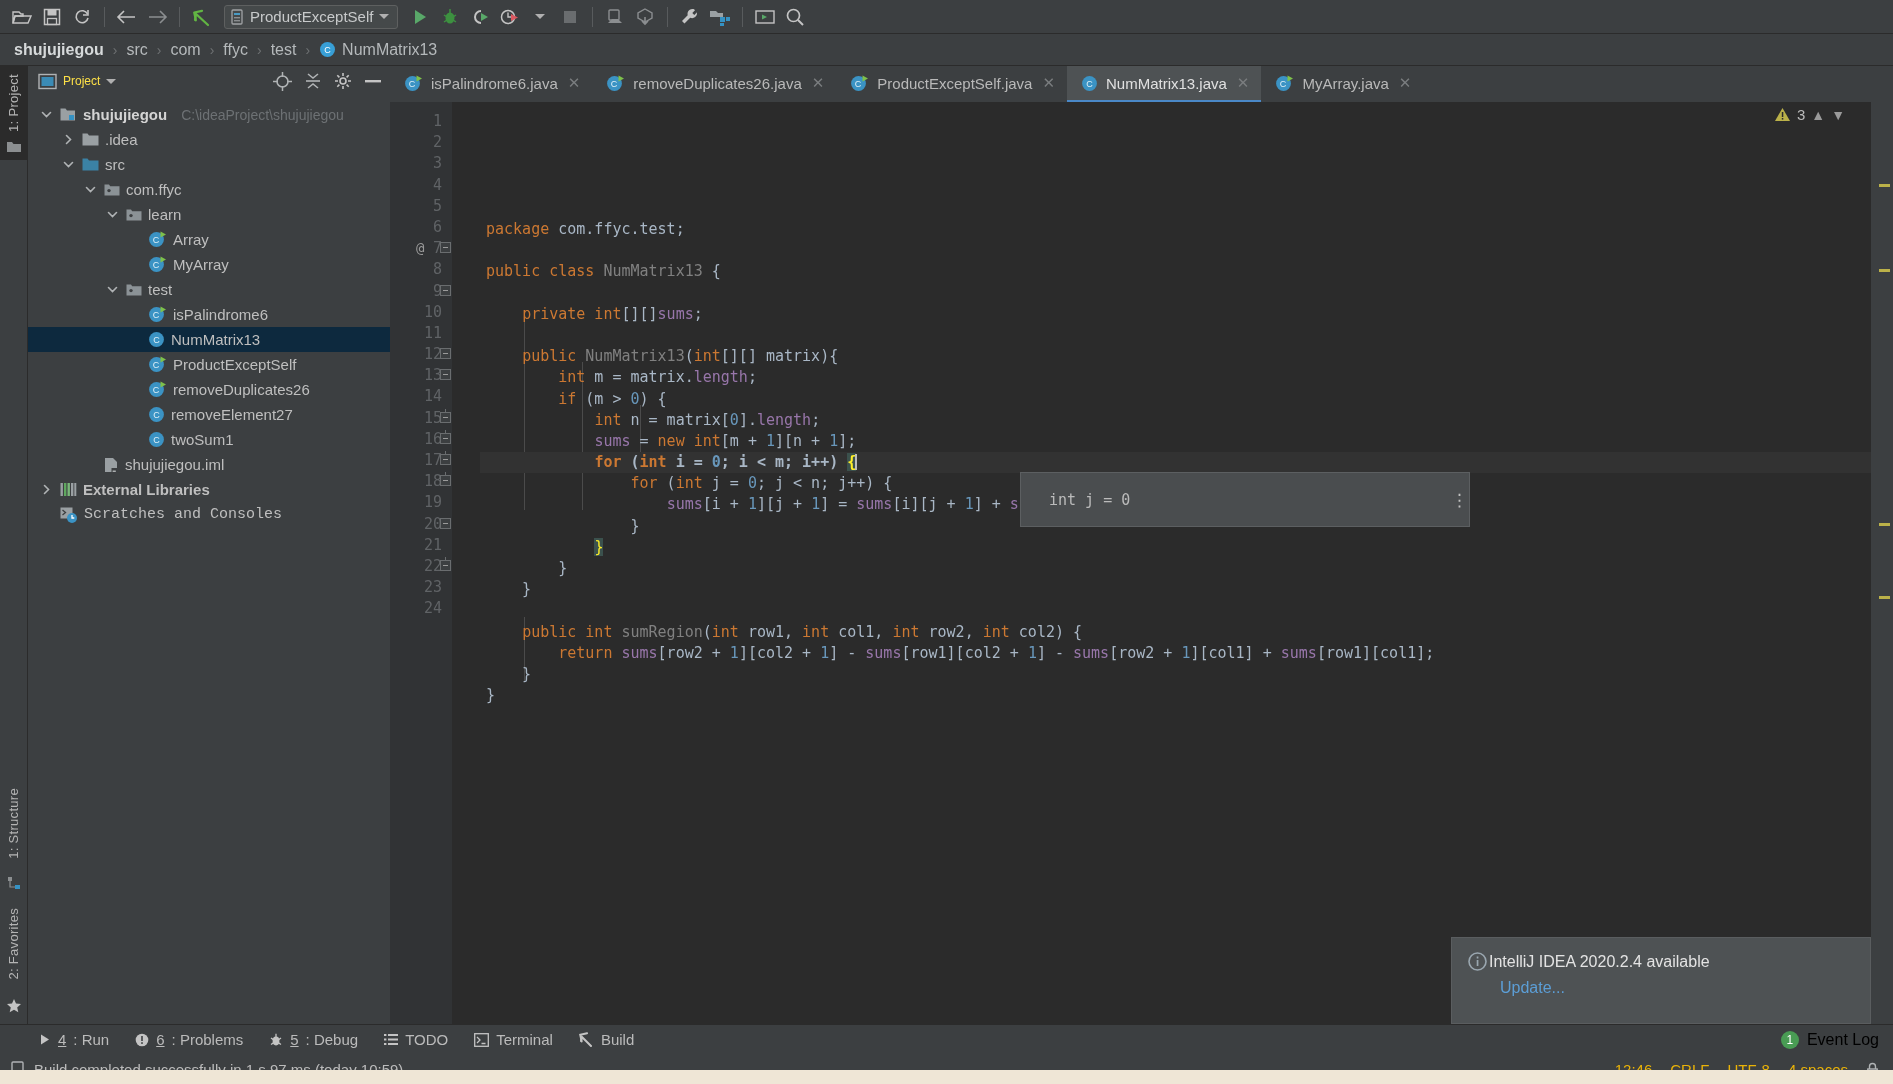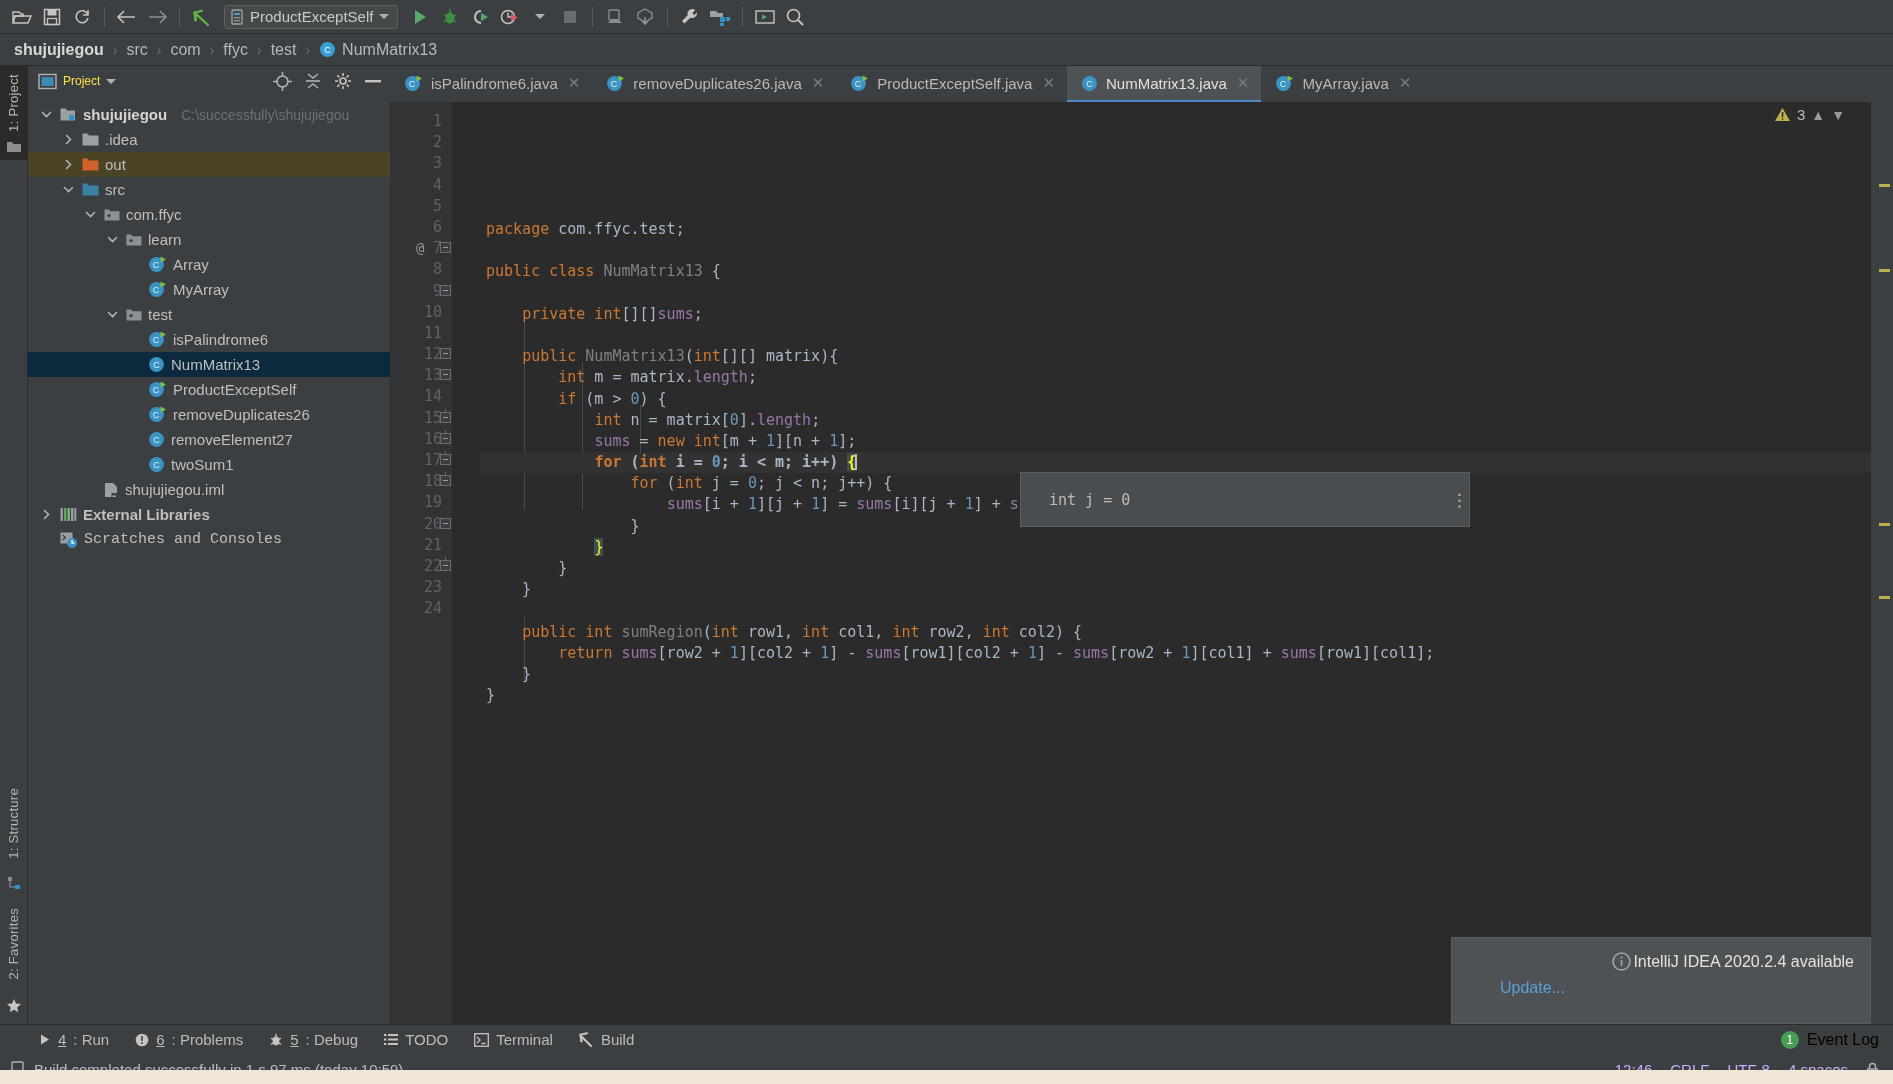--- a/index.html
+++ b/index.html
@@ -118,38 +118,38 @@
     font-family:"DejaVu Sans Mono", monospace; font-size:15px; color:#bbbbbb; z-index:10;
   }
   .val-popup .dots { margin-left:auto; color:#c0c0c0; font-size:17px; letter-spacing:1px; line-height:6px; width:4px; text-align:center;}
 
   
   .notif {
     position:absolute; right:0px; bottom:0px; width:420px; height:87px;
     background:#4e5254; border:1px solid #5a5d5f;
     padding:14px 16px; z-index:12;
   }
-  .notif-row { display:flex; align-items:center; gap:2px;justify-content:flex-end; }
+  .notif-row { display:flex; align-items:center; gap:2px; }
   .notif-title { color:#e3e3e3; font-size:16px; }
   .notif-link { color:#5c9ed6; font-size:16px; margin-left:32px; margin-top:8px; display:inline-block; }
 
   
   .toolwin-bar {
     height:30px; background:#3c3f41; display:flex; align-items:center;
     gap:26px; padding-left:38px; flex:0 0 30px; border-top:1px solid #2b2b2b; position:relative;
   }
   .tw-item { display:flex; align-items:center; gap:7px; color:#bbbbbb; font-size:15px; white-space:nowrap; }
   .evlog { margin-left:auto; display:flex; align-items:center; gap:8px; padding-right:14px; }
   .badge1 { width:18px;height:18px;border-radius:50%;background:#499c54;color:#fff;font-size:12px;display:flex;align-items:center;justify-content:center; }
 
   .statusbar {
     height:30px; background:#3c3f41; display:flex; align-items:center;
     gap:8px; padding:0 14px 0 10px; flex:0 0 30px; color:#bbbbbb; font-size:15px; position:relative;
   }
-  .sb-right { margin-left:auto; display:flex; align-items:center; gap:18px; color:#c4b5fd; font-size:15px; }
+  .sb-right { margin-left:auto; display:flex; align-items:center; gap:18px; color:#eab308; font-size:15px; }
   .watermark { position:absolute; right:18px; bottom:-2px; color:#8f8f8f; font-size:13px; opacity:.85;}
   .cream { position:absolute; left:0; right:0; bottom:0; height:14px; background:#efe6d6; }
   svg { display:block; }
 </style>
 </head>
 <body>
 
 <div class="app">
 
   <div class="toolbar">
@@ -372,47 +372,34 @@
                 <path d="M1.5 3.5 5.5 7.5 9.5 3.5" fill="none" stroke="#b0b3b5" stroke-width="1.6" stroke-linecap="round"></path>
               </svg>
             </span>
             <span style="display: inline-flex;">
               <svg width="17" height="15" viewBox="0 0 17 15">
                 <path d="M0.5 1.5h5l1.5 2h8v10H0.5z" fill="#9aa0a3"></path>
                 <rect x="9" y="8" width="5" height="5" fill="#3592c4"></rect>
               </svg>
             </span>
             <span class="tlabel bold">shujujiegou</span>
-            <span class="tpath">C:\successfully\shujujiegou</span>
+            <span class="tpath">C:\ideaProject\shujujiegou</span>
           </div>
           <div class="trow" style="padding-left: 32px;">
             <span class="tw">
               <svg width="11" height="11" viewBox="0 0 11 11">
                 <path d="M3.5 1.5 7.5 5.5 3.5 9.5" fill="none" stroke="#b0b3b5" stroke-width="1.6" stroke-linecap="round"></path>
               </svg>
             </span>
             <span style="display: inline-flex;">
               <svg width="17" height="15" viewBox="0 0 17 15">
                 <path d="M0.5 1.5h5l1.5 2h9.5v10H0.5z" fill="#9aa0a3"></path>
               </svg>
             </span>
             <span class="tlabel">.idea</span>
-          </div>
-          <div class="trow hl" style="padding-left: 32px;">
-            <span class="tw">
-              <svg width="11" height="11" viewBox="0 0 11 11">
-                <path d="M3.5 1.5 7.5 5.5 3.5 9.5" fill="none" stroke="#b0b3b5" stroke-width="1.6" stroke-linecap="round"></path>
-              </svg>
-            </span>
-            <span style="display: inline-flex;">
-              <svg width="17" height="15" viewBox="0 0 17 15">
-                <path d="M0.5 1.5h5l1.5 2h9.5v10H0.5z" fill="#d2622a"></path>
-              </svg>
-            </span>
-            <span class="tlabel">out</span>
           </div>
           <div class="trow" style="padding-left: 32px;">
             <span class="tw">
               <svg width="11" height="11" viewBox="0 0 11 11">
                 <path d="M1.5 3.5 5.5 7.5 9.5 3.5" fill="none" stroke="#b0b3b5" stroke-width="1.6" stroke-linecap="round"></path>
               </svg>
             </span>
             <span style="display: inline-flex;">
               <svg width="17" height="15" viewBox="0 0 17 15">
                 <path d="M0.5 1.5h5l1.5 2h9.5v10H0.5z" fill="#3b82a5"></path>

